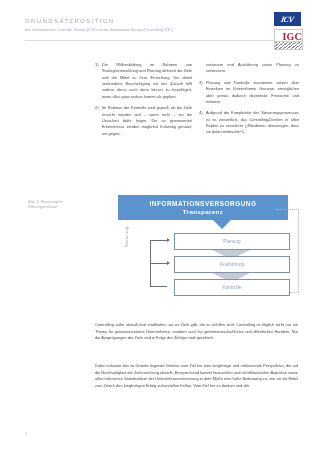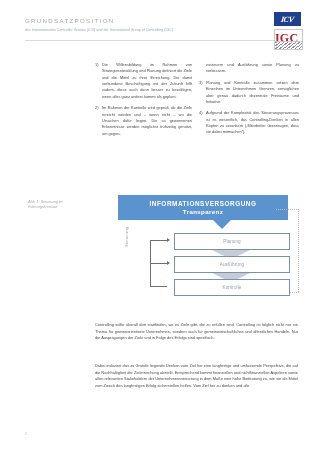--- a/index.html
+++ b/index.html
@@ -41,23 +41,23 @@
     font-family:"Liberation Serif",serif;
     font-style:italic;font-weight:700;
     font-size:8px;color:#ffffff;letter-spacing:-.4px;
     transform:skewX(-8deg);
   }
   .logo-igc{
     position:absolute;left:274px;top:29px;width:27px;height:19px;
     background:#ffffff;border:.6px solid #c9c9cf;overflow:hidden;
   }
   .logo-igc .igc-text{
-    position:absolute;left:0;top:1px;width:27px;text-align:left;
+    position:absolute;left:0;top:1px;width:27px;text-align:right;
     font-family:"Liberation Serif",serif;font-weight:700;
-    font-size:12px;color:#b81f28;letter-spacing:.2px;
+    font-size:10px;color:#b81f28;letter-spacing:.2px;
   }
   .logo-igc .igc-hatch{
     position:absolute;left:0;top:11px;width:27px;height:8px;
     background:repeating-linear-gradient(-38deg,#8d8d95 0 .9px,#ffffff .9px 2.4px);
     border-top:.6px solid #c9c9cf;
   }
 
   
   .list-col{position:absolute;font-size:3.9px;line-height:6.35px;color:#4a4a4a;}
   .col-left{left:95px;top:62px;width:97px;}

